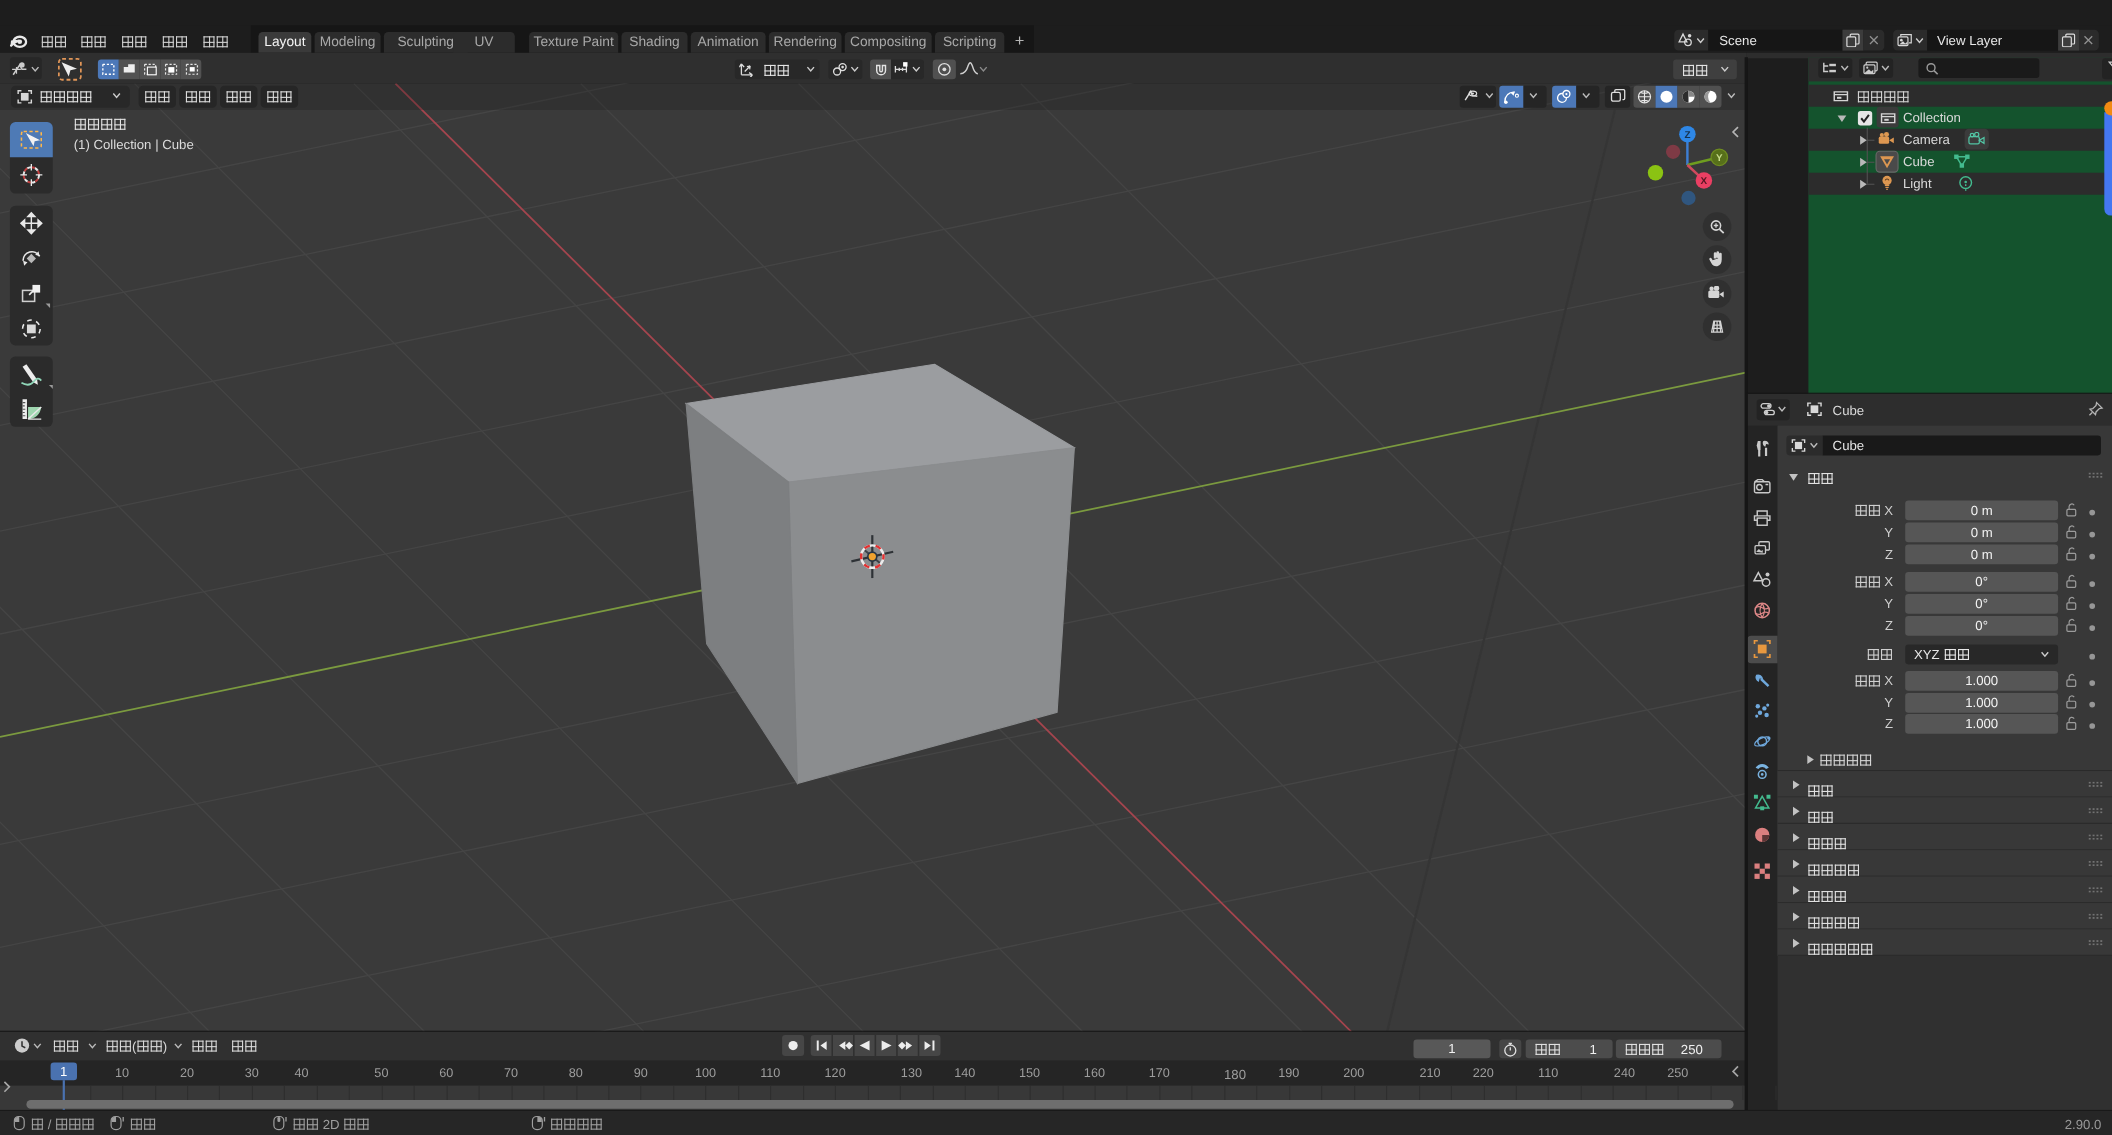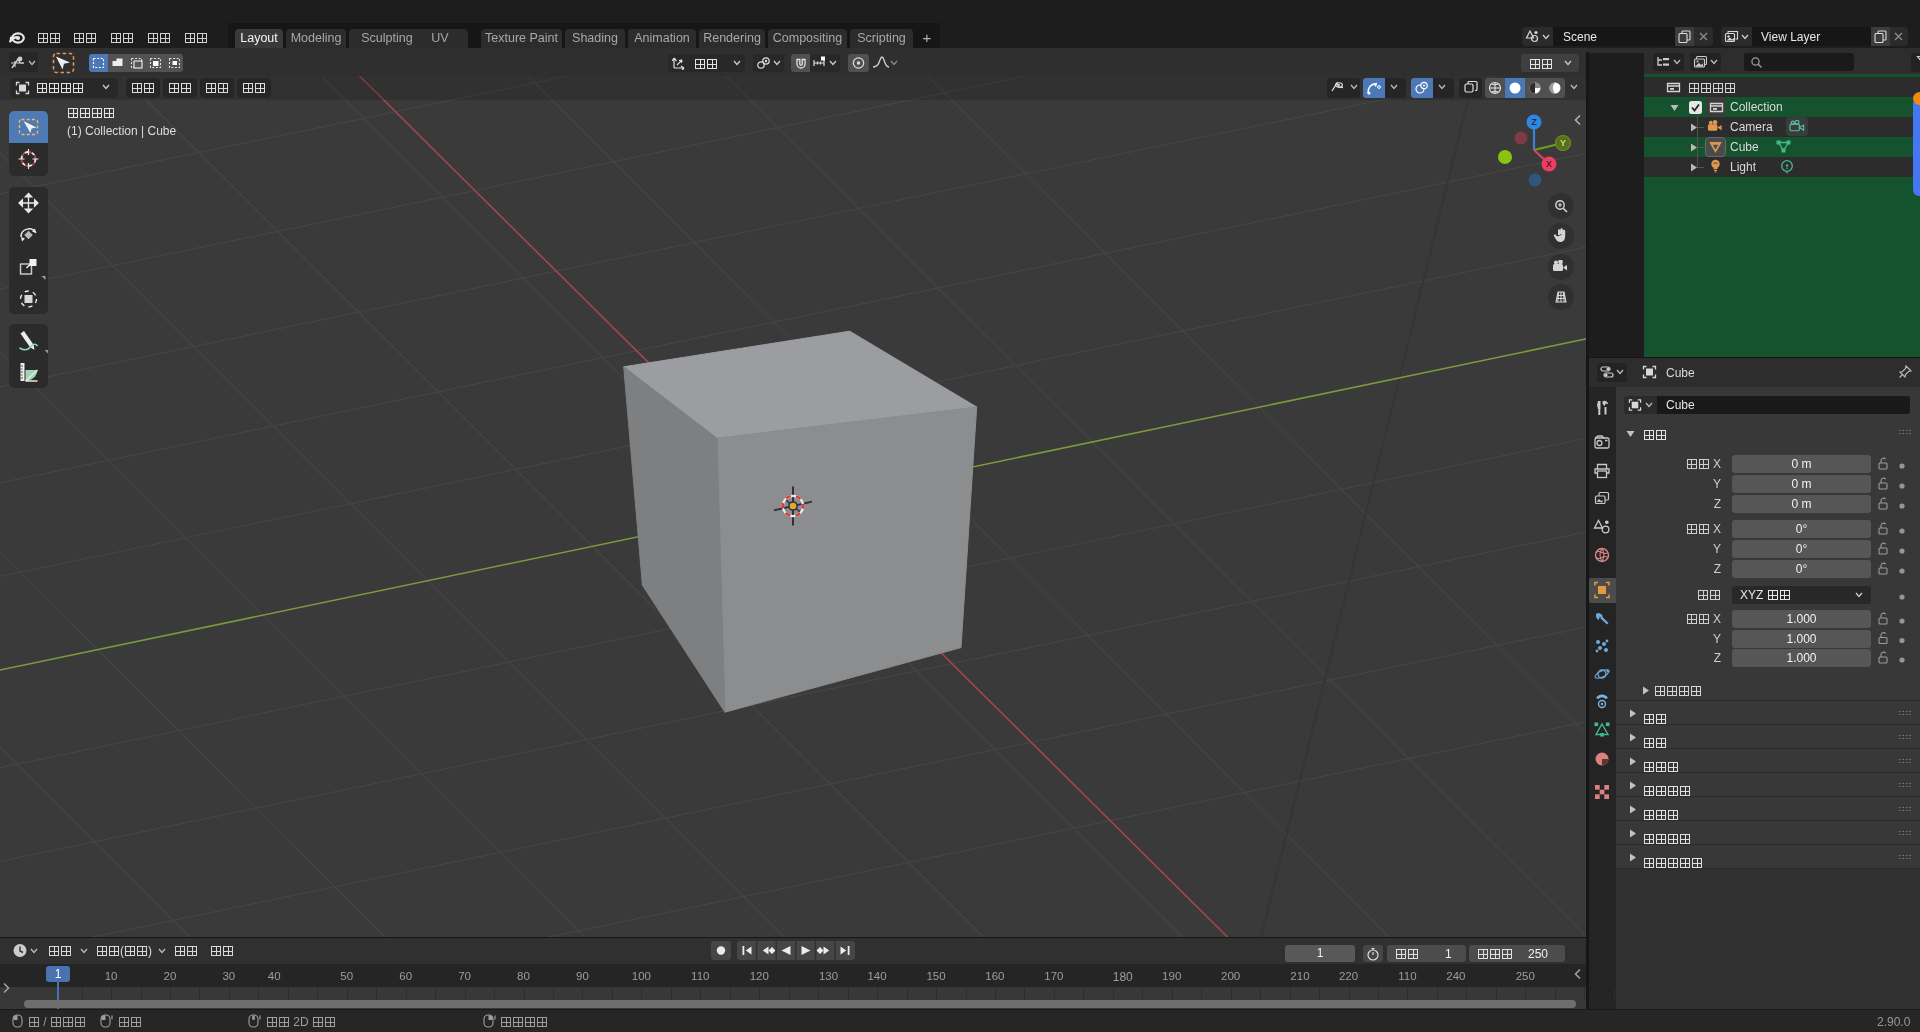--- a/index.html
+++ b/index.html
@@ -839,21 +839,21 @@
         <div class="a" style="left:857.0713999999999px;top:32px;width:40px;text-align:center;color:#9d9d9d;font-size:11.5px">140</div>
         <div class="a" style="left:915.9974px;top:32px;width:40px;text-align:center;color:#9d9d9d;font-size:11.5px">150</div>
         <div class="a" style="left:974.9234px;top:32px;width:40px;text-align:center;color:#9d9d9d;font-size:11.5px">160</div>
         <div class="a" style="left:1033.8494px;top:32px;width:40px;text-align:center;color:#9d9d9d;font-size:11.5px">170</div>
         <div class="a" style="left:1092.7754px;top:32px;width:40px;text-align:right;color:#9d9d9d;font-size:12px">180</div>
         <div class="a" style="left:1151.7014px;top:32px;width:40px;text-align:center;color:#9d9d9d;font-size:11.5px">190</div>
         <div class="a" style="left:1210.6274px;top:32px;width:40px;text-align:center;color:#9d9d9d;font-size:11.5px">200</div>
         <div class="a" style="left:1269.5534px;top:32px;width:40px;text-align:right;color:#9d9d9d;font-size:11.5px">210</div>
         <div class="a" style="left:1328.4794px;top:32px;width:40px;text-align:center;color:#9d9d9d;font-size:11.5px">220</div>
         <div class="a" style="left:1387.4053999999999px;top:32px;width:40px;text-align:center;color:#9d9d9d;font-size:11.5px">110</div>
-        <div class="a" style="left:1446.3314px;top:32px;width:40px;text-align:left;color:#9d9d9d;font-size:11.5px">240</div>
+        <div class="a" style="left:1446.3314px;top:32px;width:40px;text-align:right;color:#9d9d9d;font-size:11.5px">240</div>
         <div class="a" style="left:1505.2574px;top:32px;width:40px;text-align:center;color:#9d9d9d;font-size:11.5px">250</div>
         <div class="a" style="left:81.6px;top:49px;width:1px;height:13px;background:#2e2e2e"></div>
         <div class="a" style="left:111.0px;top:49px;width:1px;height:13px;background:#2e2e2e"></div>
         <div class="a" style="left:140.5px;top:49px;width:1px;height:13px;background:#2e2e2e"></div>
         <div class="a" style="left:170.0px;top:49px;width:1px;height:13px;background:#2e2e2e"></div>
         <div class="a" style="left:199.4px;top:49px;width:1px;height:13px;background:#2e2e2e"></div>
         <div class="a" style="left:228.9px;top:49px;width:1px;height:13px;background:#2e2e2e"></div>
         <div class="a" style="left:258.3px;top:49px;width:1px;height:13px;background:#2e2e2e"></div>
         <div class="a" style="left:287.8px;top:49px;width:1px;height:13px;background:#2e2e2e"></div>
         <div class="a" style="left:317.3px;top:49px;width:1px;height:13px;background:#2e2e2e"></div>

